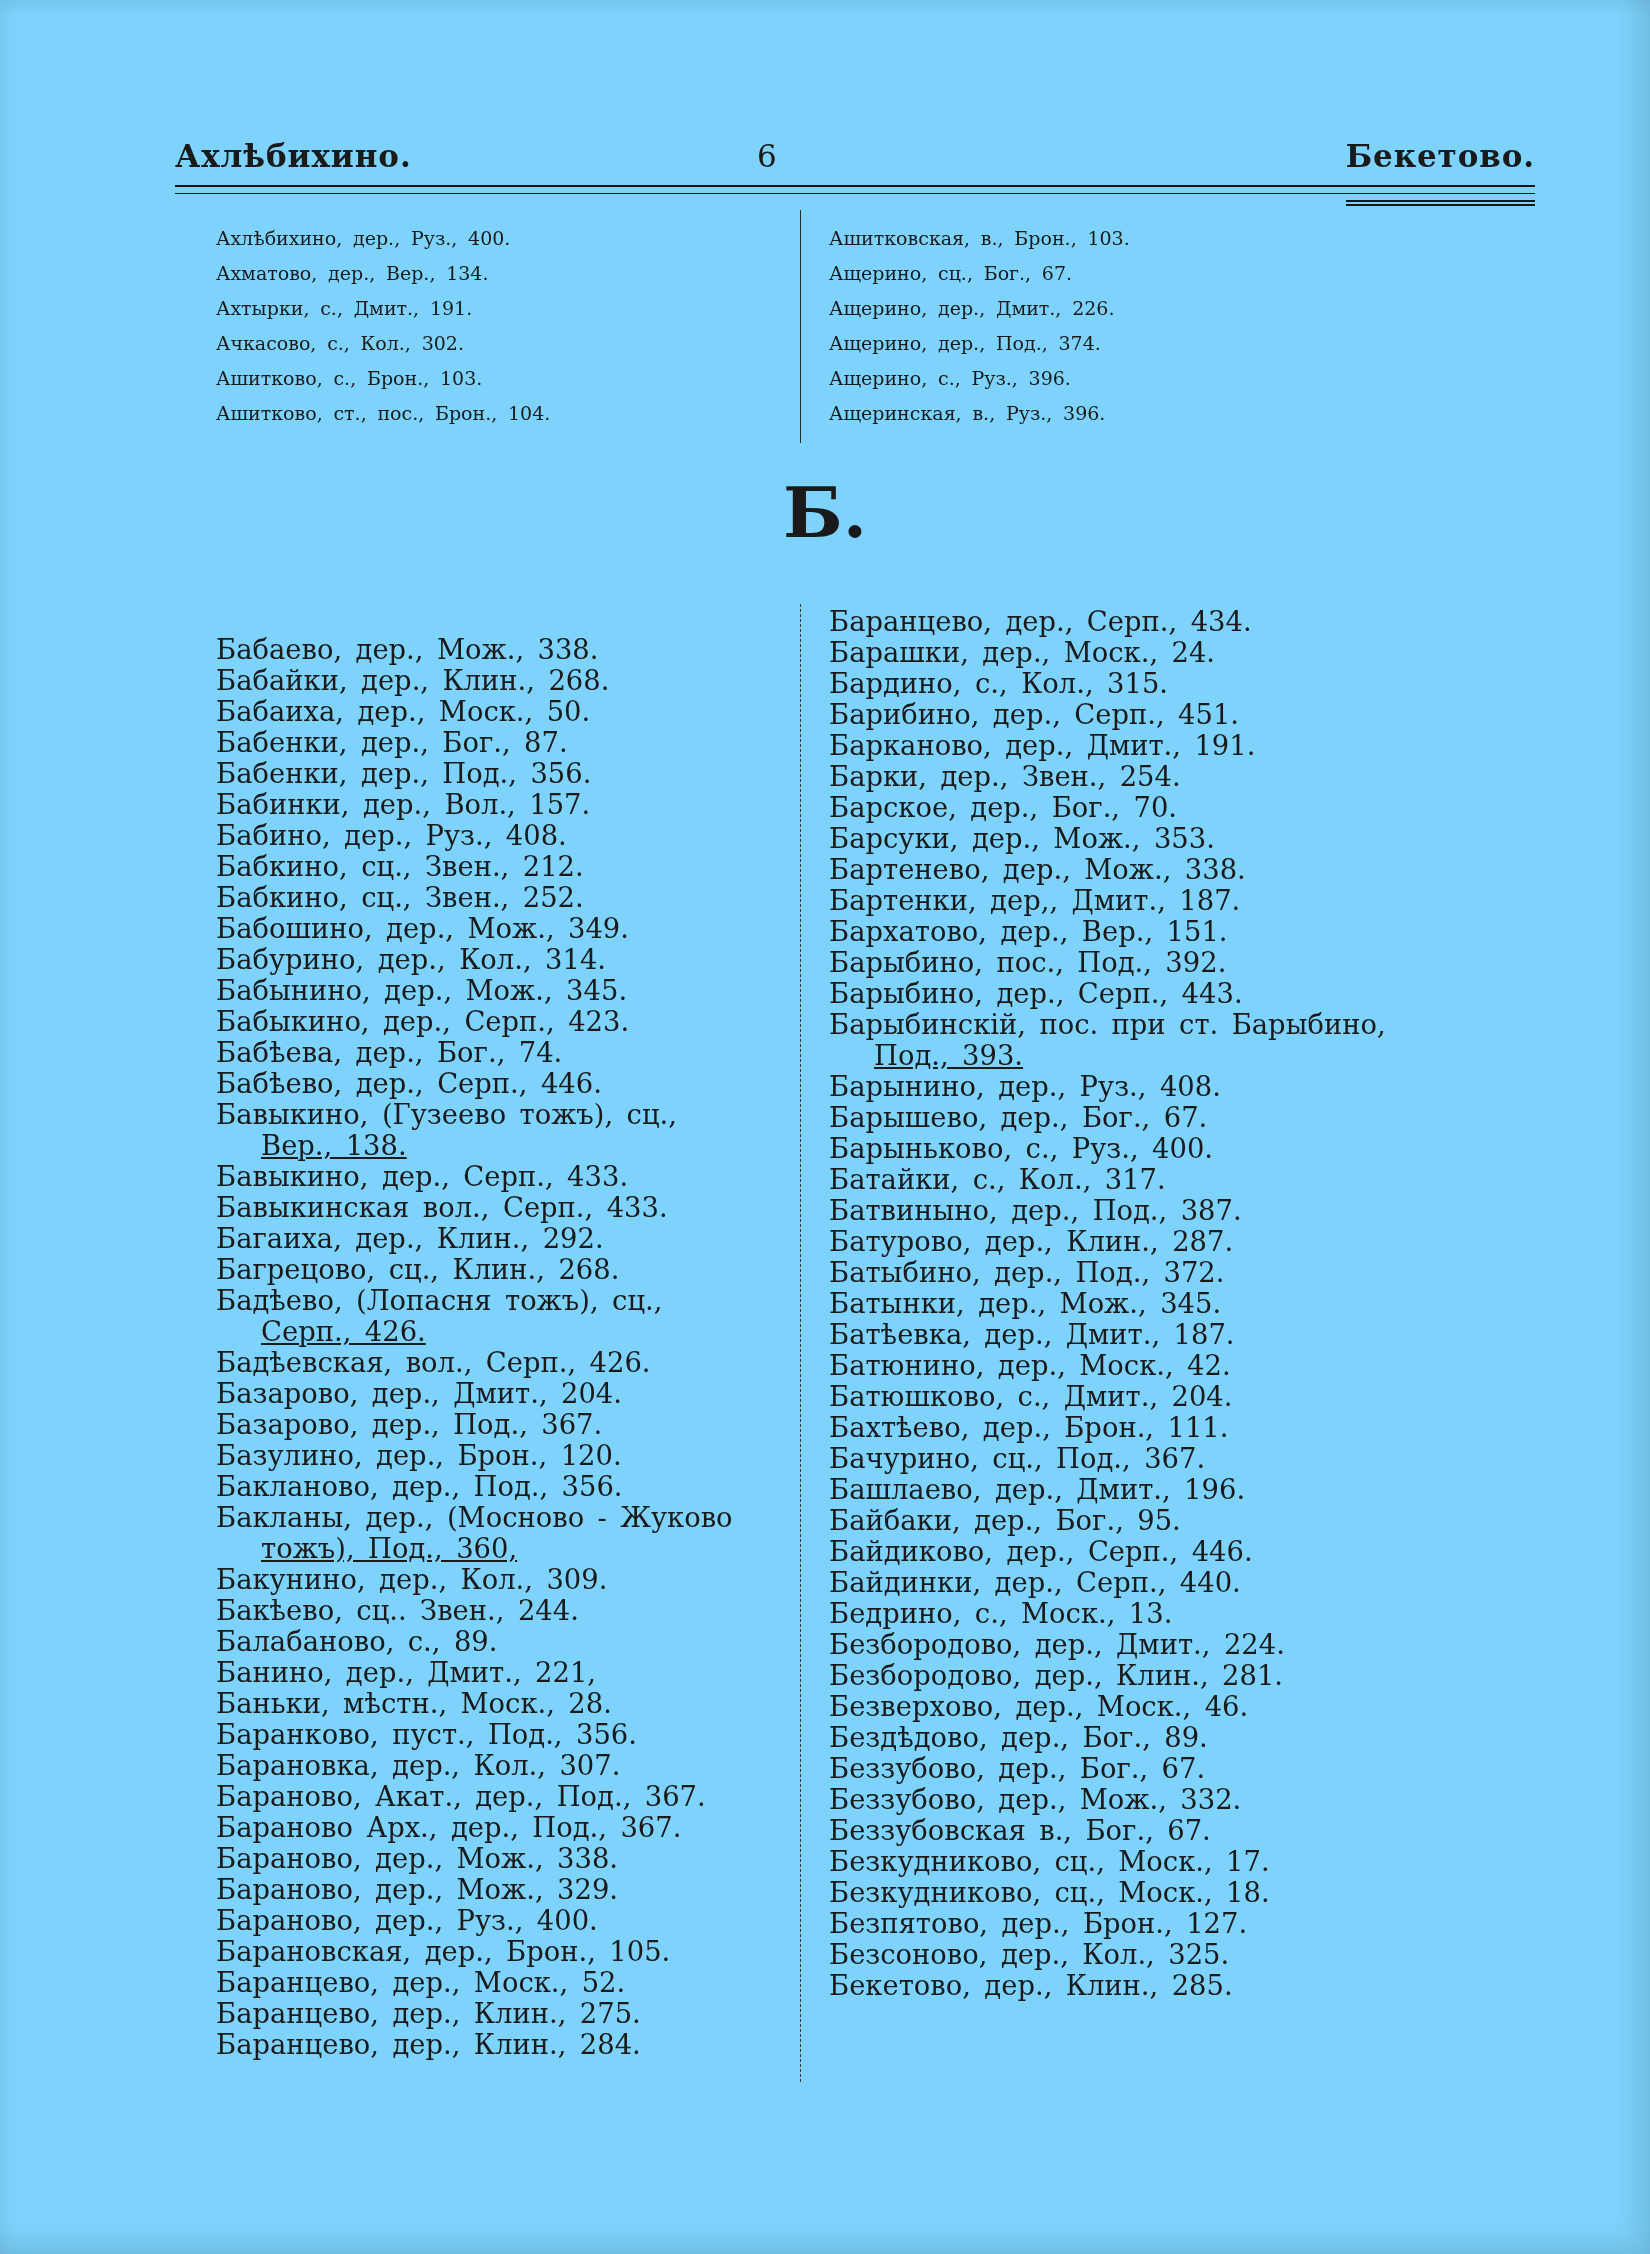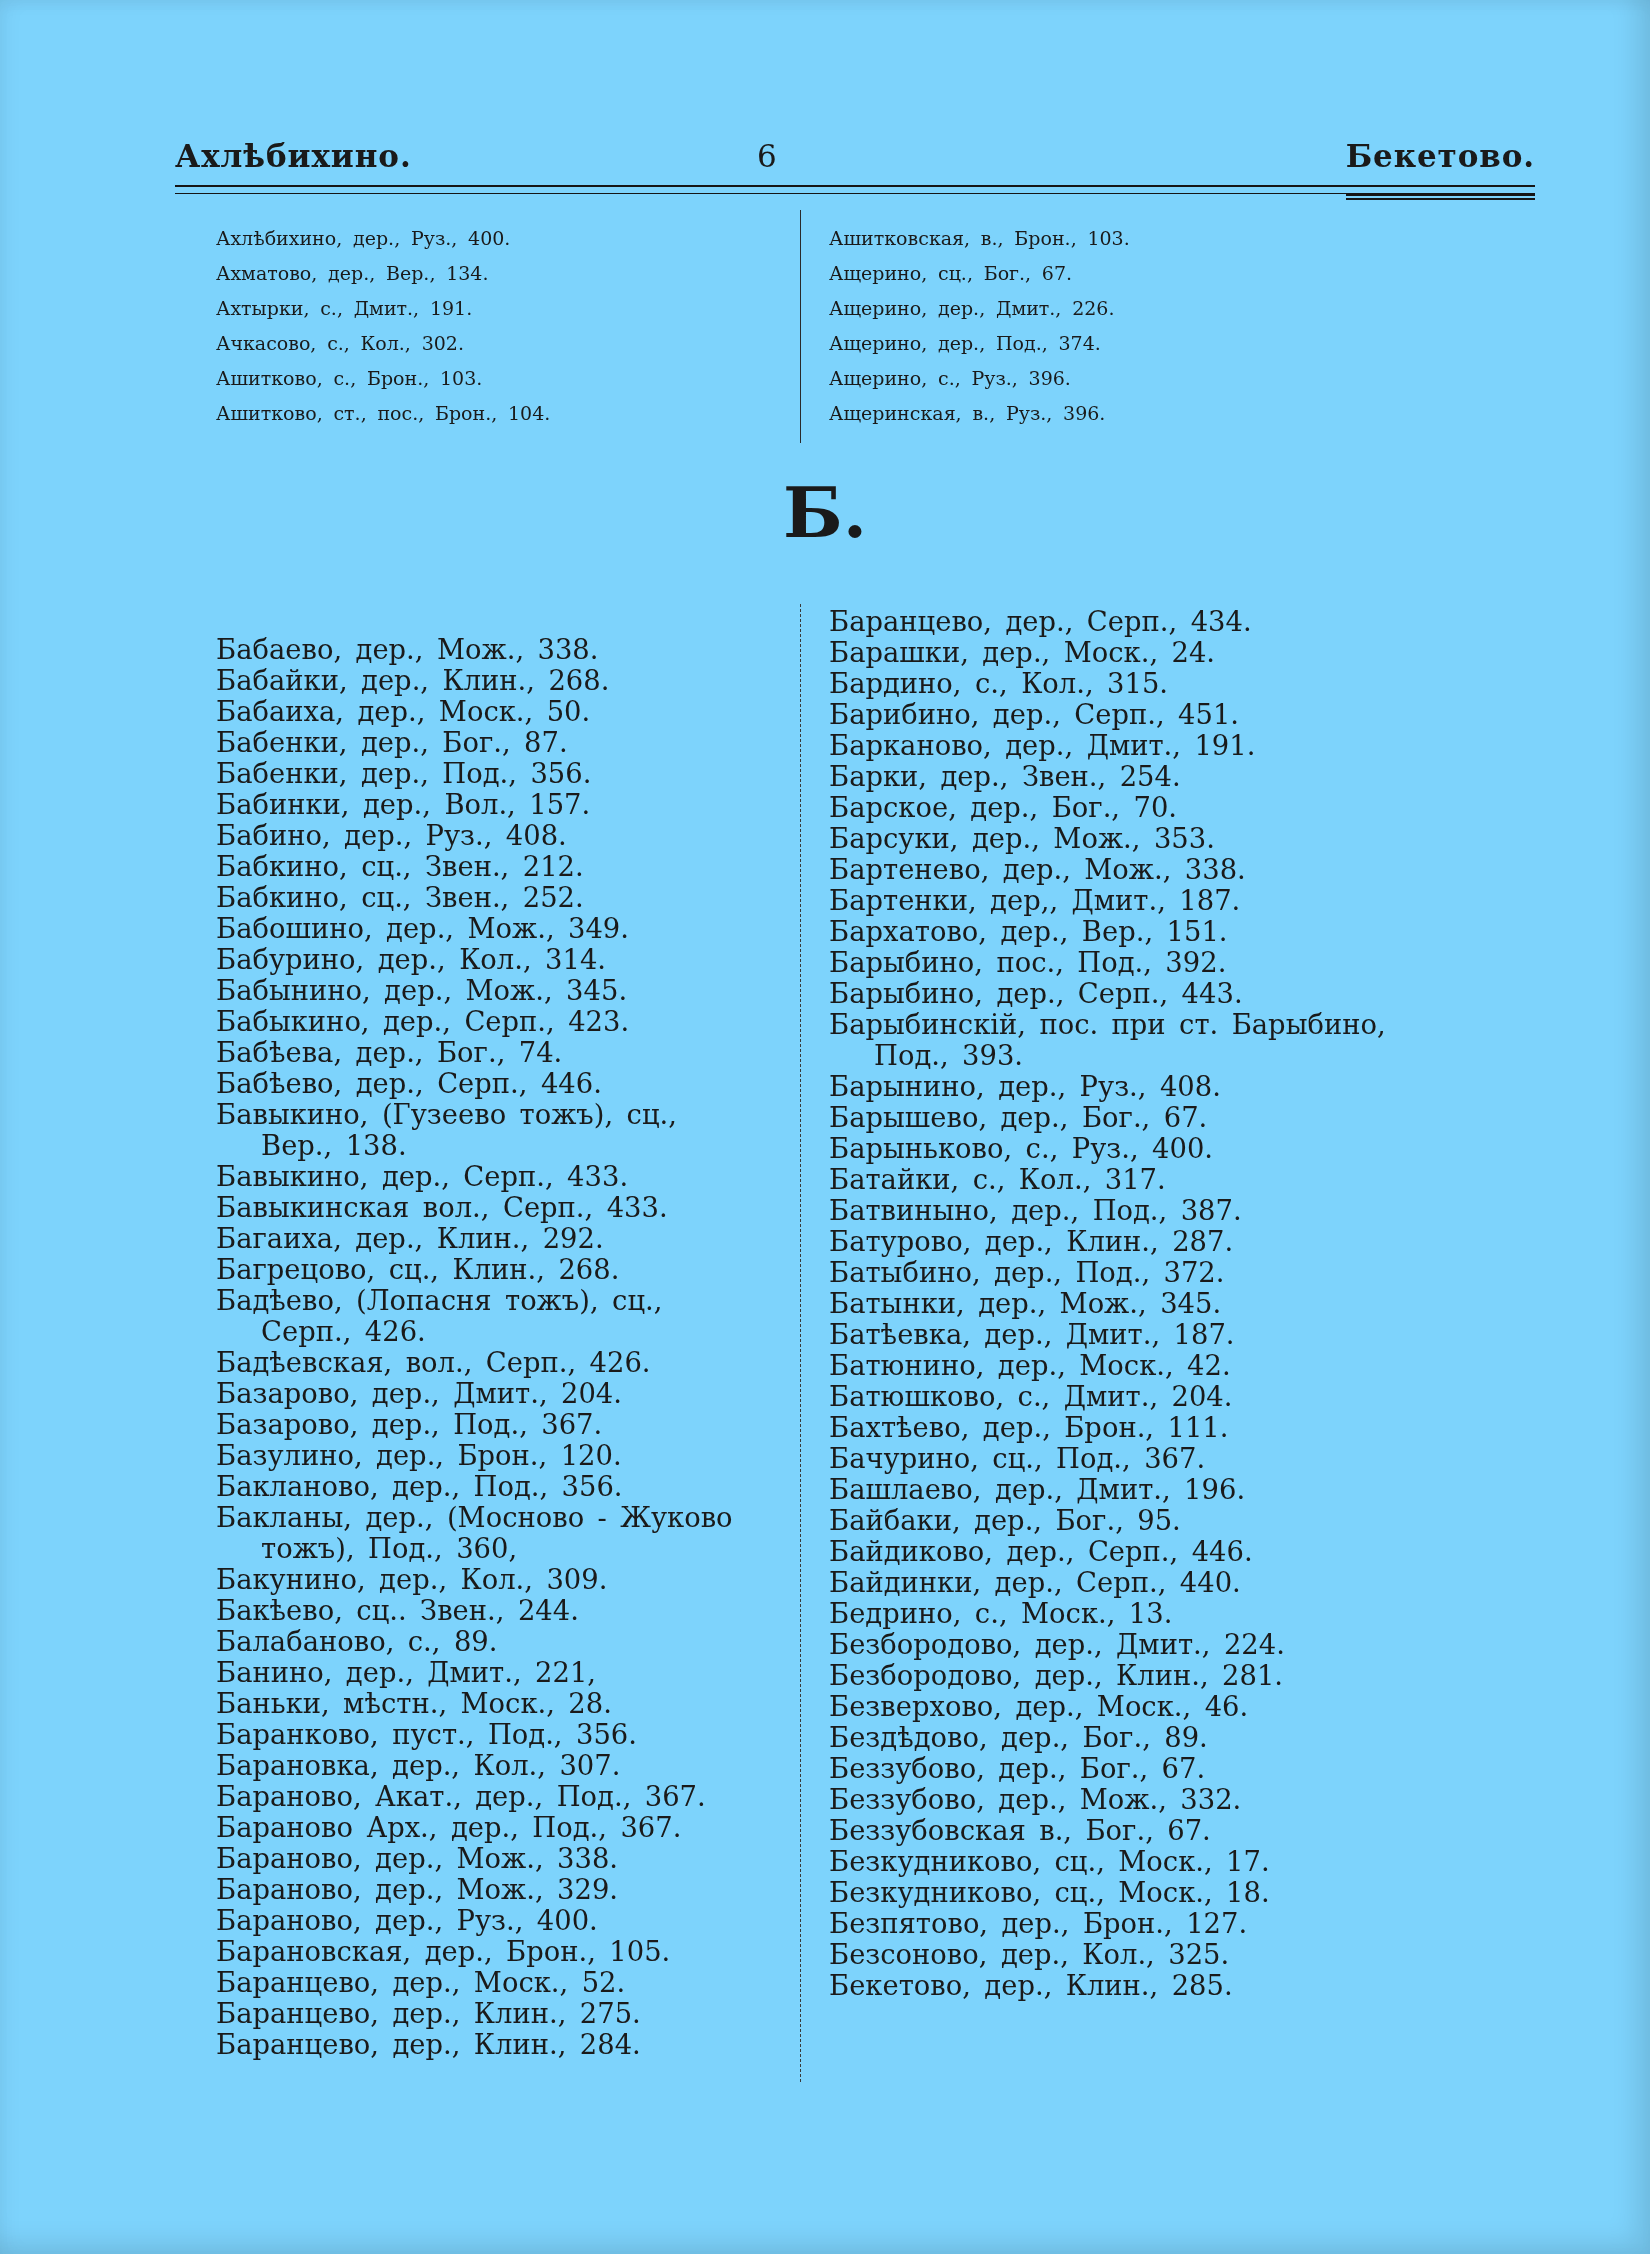--- a/index.html
+++ b/index.html
@@ -12,30 +12,30 @@
     font-family:"DejaVu Serif", serif;
     overflow:hidden;
     box-shadow:inset -15px -11.4px 24.6px rgba(0,0,0,0.10), inset 0 7.6px 13.2px rgba(0,0,0,0.03), inset 9.5px 0 17px rgba(0,0,0,0.03);
   }
   
   .running-head{position:absolute;left:175px;top:138px;width:1360px;height:42px;}
   .rh-left{position:absolute;left:0;top:0;font-size:31px;font-weight:bold;letter-spacing:0.9px;}
   .rh-center{position:absolute;left:582px;top:0;font-size:31px;}
   .rh-right{
     position:absolute;right:0;top:0;font-size:31px;font-weight:bold;letter-spacing:0.9px;
-    border-bottom:6.6px double #161616;padding-bottom:20px;
+    border-bottom:6.6px double #161616;padding-bottom:26px;
   }
   .head-rule{
     position:absolute;left:175px;top:185px;width:1360px;height:5.7px;
     border-top:2.8px solid #151515;border-bottom:1.9px solid #151515;
   }
   
   .col{position:absolute;top:0;}
   .entry{white-space:nowrap;word-spacing:4.7px;}
-  .entry.indent{padding-left:45px;}
+  .entry.indent{padding-left:45px;text-decoration:underline;}
   .sec-a{position:absolute;left:216px;top:221px;width:1344px;height:218px;}
   .sec-a .entry{font-size:19px;line-height:35px;}
   .sec-a .col-left{left:0;}
   .sec-a .col-right{left:613px;}
   .vdiv{position:absolute;width:0;}
   .vdiv-a{left:584px;top:-11.4px;height:233px;border-left:1.9px solid #2a2a2a;}
   
   .section-heading{
     position:absolute;left:0;top:471px;width:1650px;
     text-align:center;font-size:70px;font-weight:bold;

